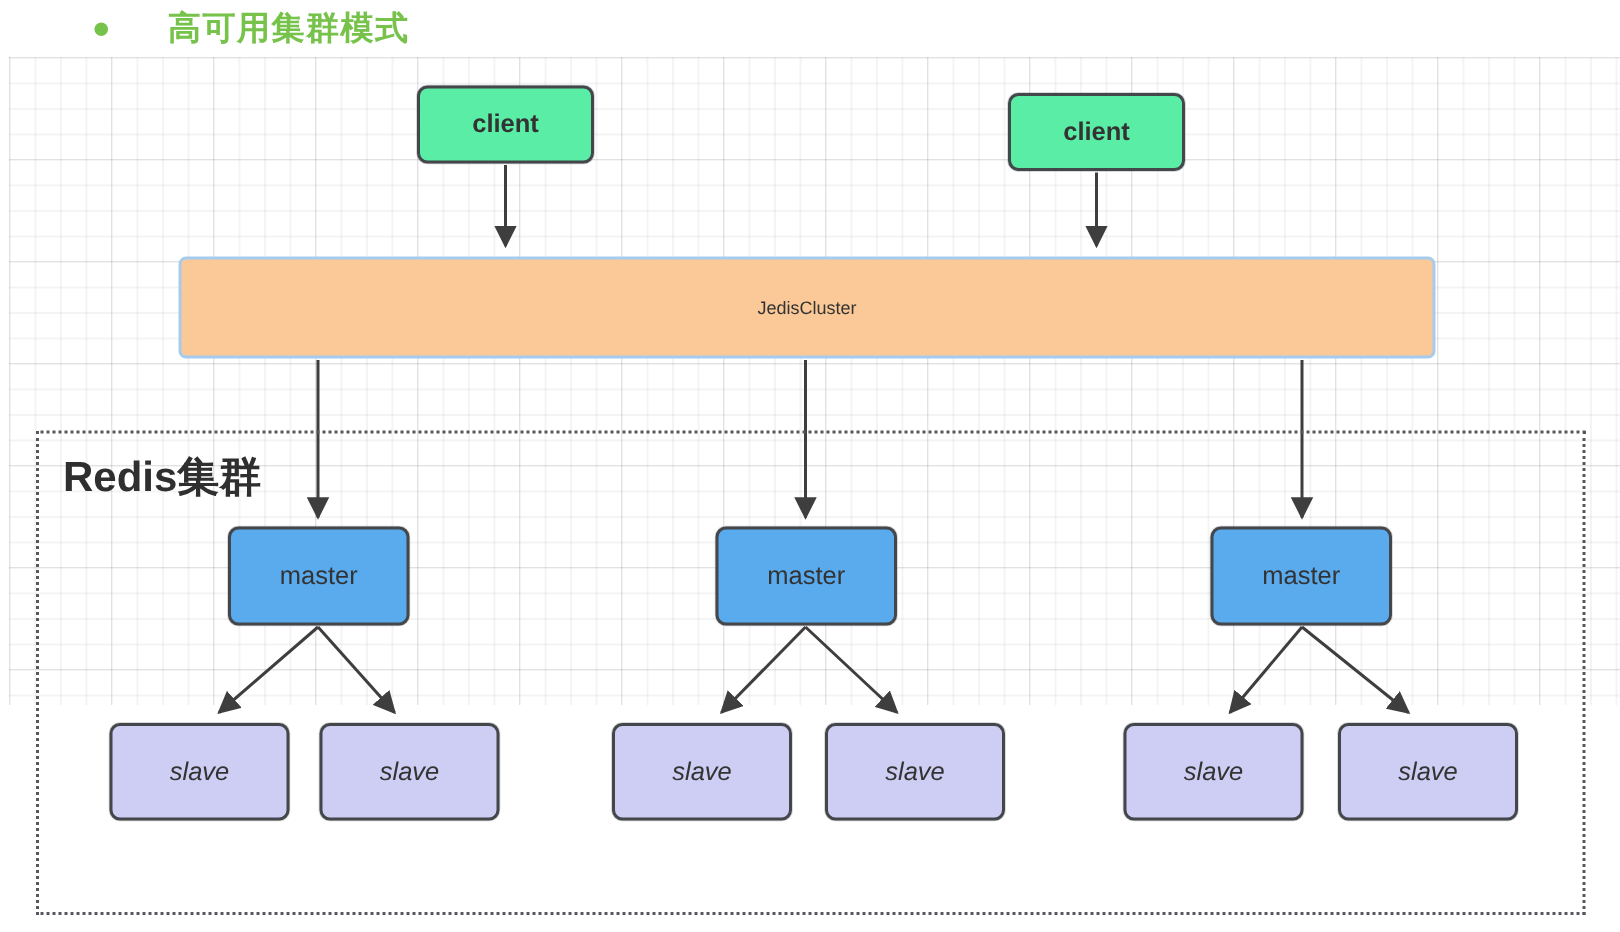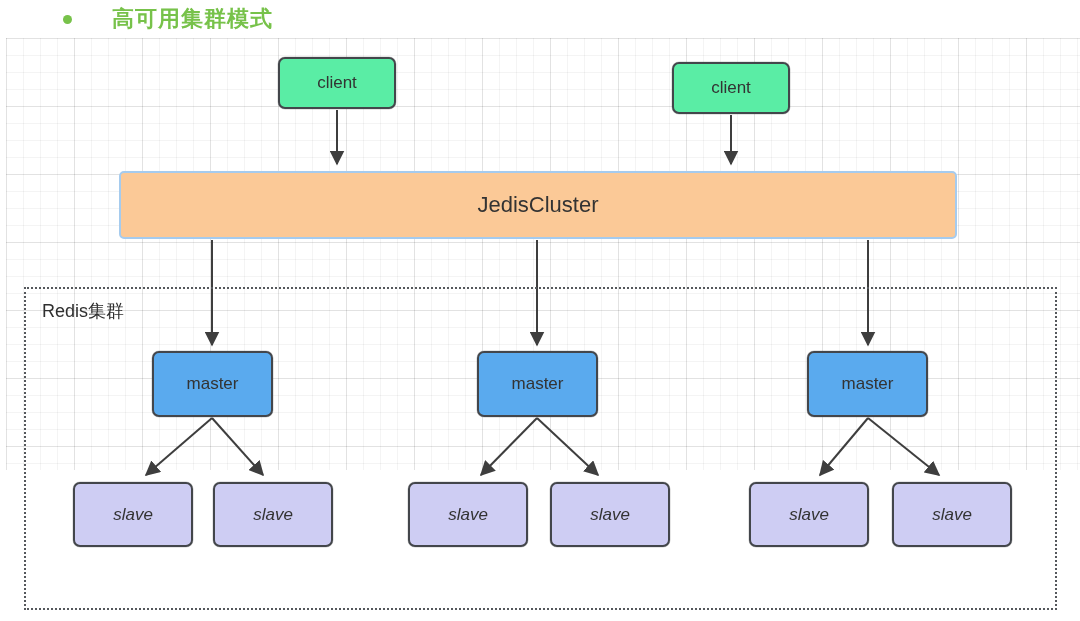--- a/index.html
+++ b/index.html
@@ -33,40 +33,40 @@
   
   .arrows { position: absolute; left: 0; top: 0; width: 1080px; height: 621px; }
 
   
   .node {
     position: absolute; display: flex; align-items: center; justify-content: center;
     font-size: 17px; color: var(--node_text, #333333);
     border: 2px solid var(--node_border, #43464B); border-radius: 7px;
     box-shadow: 0 0 0 0.5px rgba(60,60,60,0.25);
   }
-  .client-node { background: var(--client_fill, #5AEDA5); width: 118px; height: 52px; }
+  .client-node { background: var(--client_fill, #5AEDA5); width: 118px; height: 52px; font-weight: bold; }
   .client-1 { left: 278px; top: 57px; }
   .client-2 { left: 672px; top: 62px; }
 
   .middleware-bar {
     position: absolute; left: 119px; top: 171px; width: 838px; height: 68px;
     background: var(--middleware_fill, #FBC997);
     border: 2px solid var(--middleware_border, #A5CBEE); border-radius: 5px;
     display: flex; align-items: center; justify-content: center;
-    font-size: 22px; color: var(--node_text, #333333);
+    font-size: 12px; color: var(--node_text, #333333);
   }
 
   .cluster-box {
     position: absolute; left: 24px; top: 287px; width: 1033px; height: 323px;
     border: 2px dotted var(--cluster_border, #55585C);
     background: transparent;
   }
   .cluster-label {
     position: absolute; left: 16px; top: 10px;
-    font-size: 18px; font-weight: normal; color: #2f2f2f; white-space: nowrap;
+    font-size: 28px; font-weight: bold; color: #2f2f2f; white-space: nowrap;
   }
 
   .master-node { background: var(--master_fill, #5AAAEE); width: 121px; height: 66px; top: 351px; }
   .master-1 { left: 152px; }
   .master-2 { left: 477px; }
   .master-3 { left: 807px; }
 
   .slave-node { background: var(--slave_fill, #CECDF3); width: 120px; height: 65px; top: 482px; font-style: italic; }
   .slave-1 { left: 73px; }
   .slave-2 { left: 213px; }

